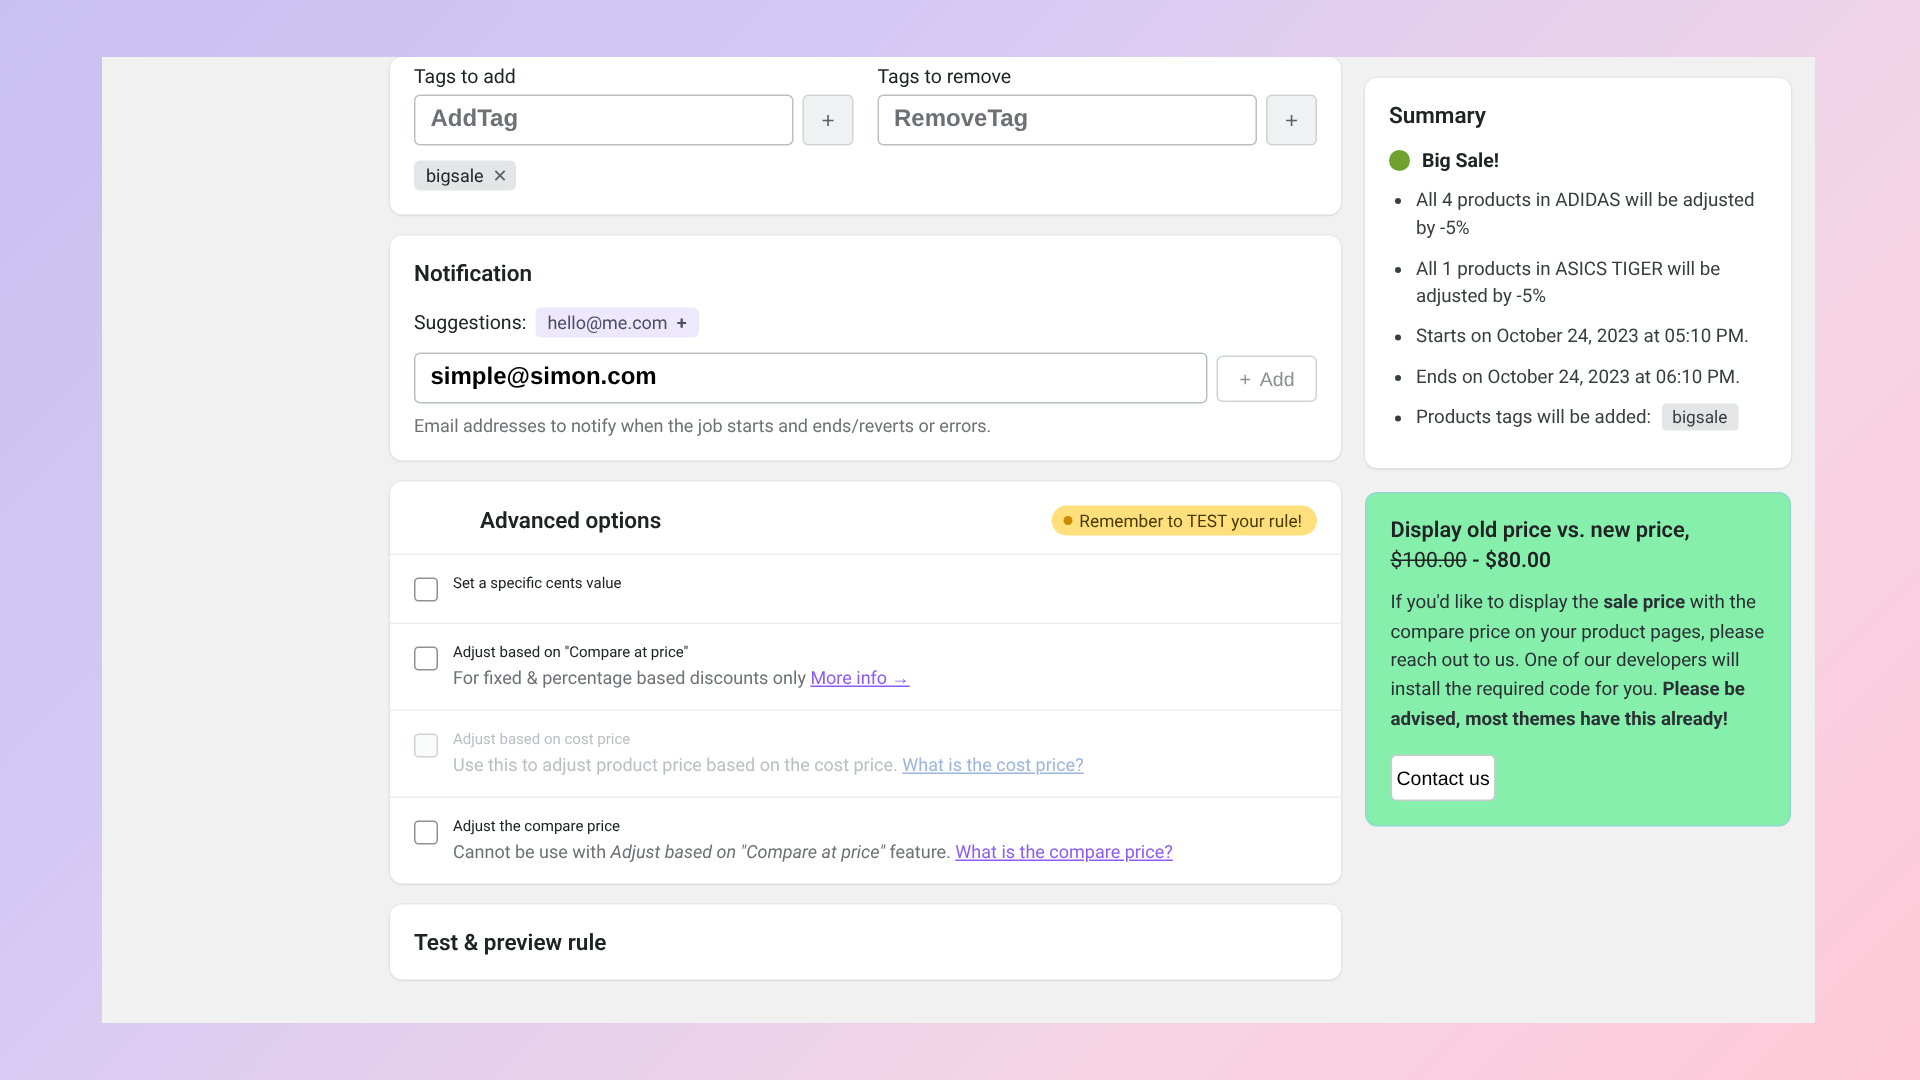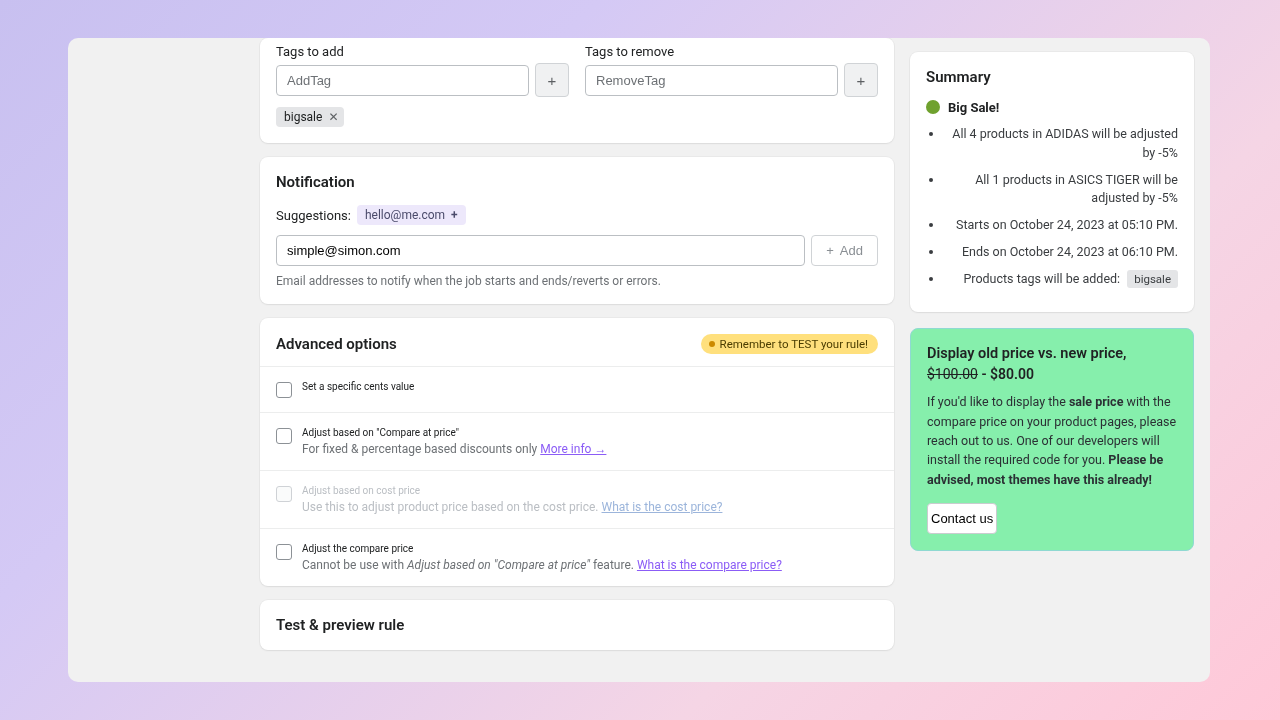--- a/index.html
+++ b/index.html
@@ -5,35 +5,35 @@
 * { box-sizing: border-box; margin: 0; padding: 0; }
 body {
   font-family: -apple-system, BlinkMacSystemFont, "Segoe UI", Roboto, sans-serif;
   background: linear-gradient(135deg, #c8c0f0 0%, #d4c9f5 30%, #f5d5e5 70%, #ffc8d8 100%);
   width: 1280px; height: 720px; overflow: hidden;
   font-size: 13px; color: #202223;
 }
 .app-container {
   background: #f1f1f1; position: absolute;
   left: 68px; right: 70px; top: 38px; bottom: 38px;
-  overflow: hidden; border-radius: 10px;
+  overflow: hidden; border-radius: 0;
 }
 .content-wrap { display: flex; gap: 16px; padding-left: 192px; padding-right: 16px; }
 .main-col { flex: 1; display: flex; flex-direction: column; gap: 14px; min-width: 0; }
 .side-col { width: 284px; flex-shrink: 0; display: flex; flex-direction: column; gap: 16px; padding-top: 14px; }
 .card { background: #fff; border-radius: 8px; box-shadow: 0 0 0 1px rgba(0,0,0,0.03), 0 1px 2px rgba(0,0,0,0.06); }
 .card-pad { padding: 16px; }
 .card-head { font-size: 15px; font-weight: 600; margin-bottom: 14px; }
 .fld-label { font-size: 13px; color: #202223; margin-bottom: 4px; display:block; }
 .row-2col { display: flex; gap: 16px; }
 .col { flex: 1; }
 .input-row { display: flex; gap: 6px; align-items:center; }
 .txt-input {
   flex: 1; border: 1px solid #bbbfc3; border-radius: 4px;
-  padding: 7px 10px; font-size: 13px; outline: none; background:#fff;
+  padding: 7px 10px; font-size: 16px; outline: none; background:#fff;font-weight:bold;
 }
 .txt-input::placeholder { color: #6d7175; }
 .sq-btn {
   width: 34px; height: 34px; border: 1px solid #d0d3d6; background: #f0f1f2;
   border-radius: 4px; display:flex; align-items:center; justify-content:center;
   color:#5c5f62; cursor:pointer; font-size:15px;
 }
 .tag {
   display: inline-flex; align-items: center; gap: 6px;
   background: #e4e5e7; border-radius: 4px; padding: 3px 6px 3px 8px;
@@ -45,42 +45,42 @@
   background:#ede8fb; border-radius:4px; padding:3px 8px;
   font-size:12px; color:#4b4b6b; display:inline-flex; align-items:center; gap:6px;
 }
 .sugg-chip .plus { font-weight:600; }
 .add-btn {
   border:1px solid #d0d3d6; background:#fff; border-radius:4px;
   padding:7px 14px; color:#8a8f94; display:flex; align-items:center; gap:6px;
   cursor:pointer; font-size:13px;
 }
 .helper { font-size:12px; color:#6d7175; margin-top:8px; }
-.adv-head { display:flex; align-items:center; justify-content:space-between; padding:16px 16px 12px; }
+.adv-head { display:flex; align-items:center; justify-content:space-between; padding:16px 16px 12px;margin-left:44px; }
 .badge {
   background:#ffe07d; border-radius:12px; padding:3px 10px 3px 8px;
   font-size:11.5px; color:#4a3c00; display:inline-flex; align-items:center; gap:5px;
 }
 .badge .dot { width:6px; height:6px; background:#cc8a00; border-radius:50%; }
 .opt-row { padding:14px 16px; border-top:1px solid #eceded; display:flex; gap:10px; align-items:flex-start; }
 .opt-row:first-of-type { border-top:none; padding-top:4px; }
 .chk { width:16px; height:16px; border:1.5px solid #8c9196; border-radius:3px; flex-shrink:0; margin-top:1px; background:#fff; }
 .opt-txt { flex:1; }
 .opt-title { font-size:10px; }
 .opt-sub { font-size:12px; color:#6d7175; margin-top:4px; }
 .opt-sub em { font-style: italic; }
 .lnk { color:#8b5cf6; text-decoration:underline; cursor:pointer; }
 .opt-row.disabled .opt-title, .opt-row.disabled .opt-sub { color:#babec3; }
 .opt-row.disabled .chk { border-color:#cfd2d6; background:#fafbfb; }
 .summary-title { font-size:15px; font-weight:600; margin-bottom:14px; }
 .sum-head { display:flex; align-items:flex-start; gap:8px; margin-bottom:10px; }
 .green-dot { width:14px; height:14px; background:#6fa12e; border-radius:50%; }
 .sum-head b { font-size:13px; font-weight:700; }
 .sum-list { list-style: disc; padding-left:18px; font-size:12.5px; color:#3a3d40; }
-.sum-list li { margin-bottom:8px; line-height:1.5;text-align:right; }
+.sum-list li { margin-bottom:8px; line-height:1.5; }
 .mini-tag { background:#e4e5e7; border-radius:3px; padding:2px 7px; font-size:11.5px; margin-left:4px; }
 .promo {
   background:#86efac; border:1px solid #8fd9d2; border-radius:8px; padding:16px;
 }
 .promo-h { font-size:14.5px; font-weight:600; margin-bottom:4px; }
 .promo-price { font-size:14px; font-weight:600; margin-bottom:10px; }
 .strike { text-decoration: line-through; font-weight:400; }
 .promo-txt { font-size:12.5px; line-height:1.55; color:#2b3034; margin-bottom:14px; }
 .btn-white { background:#fff; border:1px solid #c9cccf; border-radius:4px; padding:7px 3px; font-size:13px; cursor:pointer; }
 </style>

